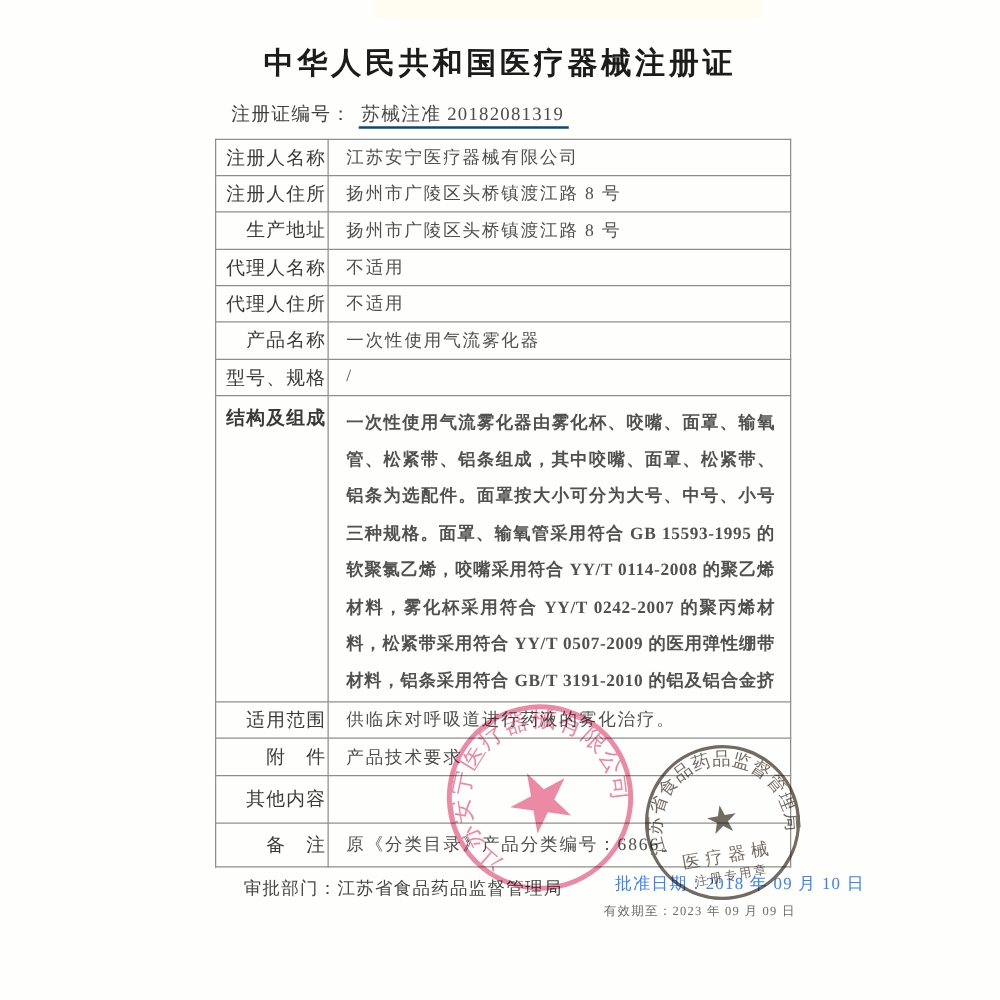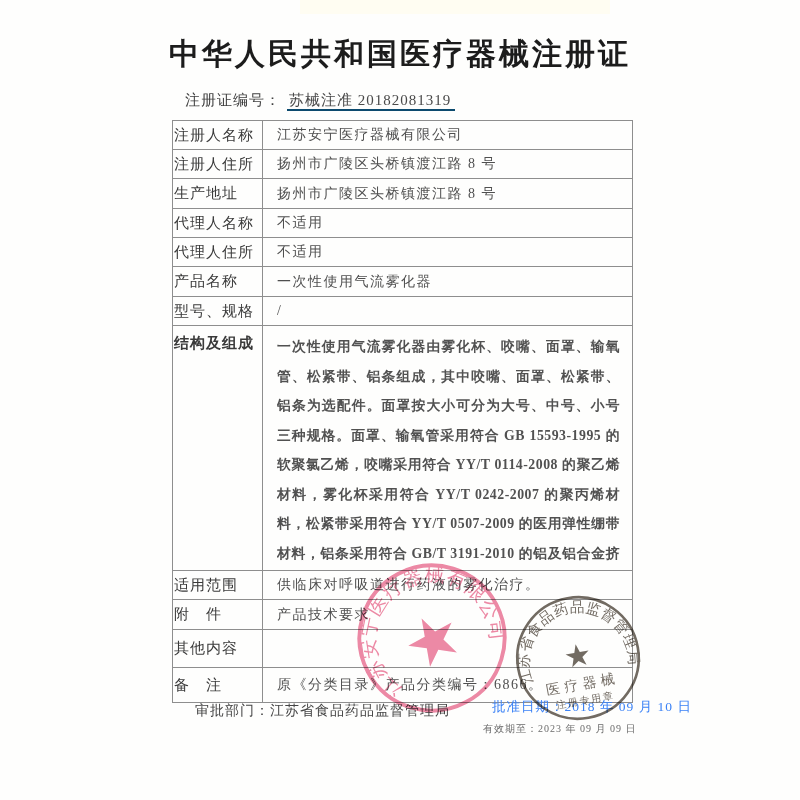--- a/index.html
+++ b/index.html
@@ -9,21 +9,21 @@
     font-family:"Liberation Serif","DejaVu Serif",serif;
     position:relative;
     overflow:hidden;
   }
   .page{position:absolute;inset:0;background:#fefefd;}
   .scan-tint{position:absolute;left:300px;top:0;width:310px;height:14px;background:#fffceb;opacity:.6;}
 
   .title{
     margin:34px 0 0 0;
     text-align:center;
-    font-size:30px;
+    font-size:24px;
     font-weight:bold;
     color:#1c1c1c;
     letter-spacing:3px;
   }
   .regline{
     margin:16px 0 0 185px;
     font-size:15px;
     color:#3f3f3f;
     letter-spacing:1px;
   }
@@ -40,21 +40,21 @@
     width:460px;
     border-collapse:collapse;
     table-layout:fixed;
   }
   table.cert td{
     border:1px solid #8e8e8e;
     vertical-align:middle;
   }
   td.lbl{
     width:90px;
-    text-align:left;
+    text-align:right;
     font-size:15px;
     color:#3a3a3a;
     letter-spacing:1px;
   }
   td.val{
     padding:2px 12px 2px 14px;
     font-size:14px;
     color:#4f4f4f;
     letter-spacing:1.5px;
   }

